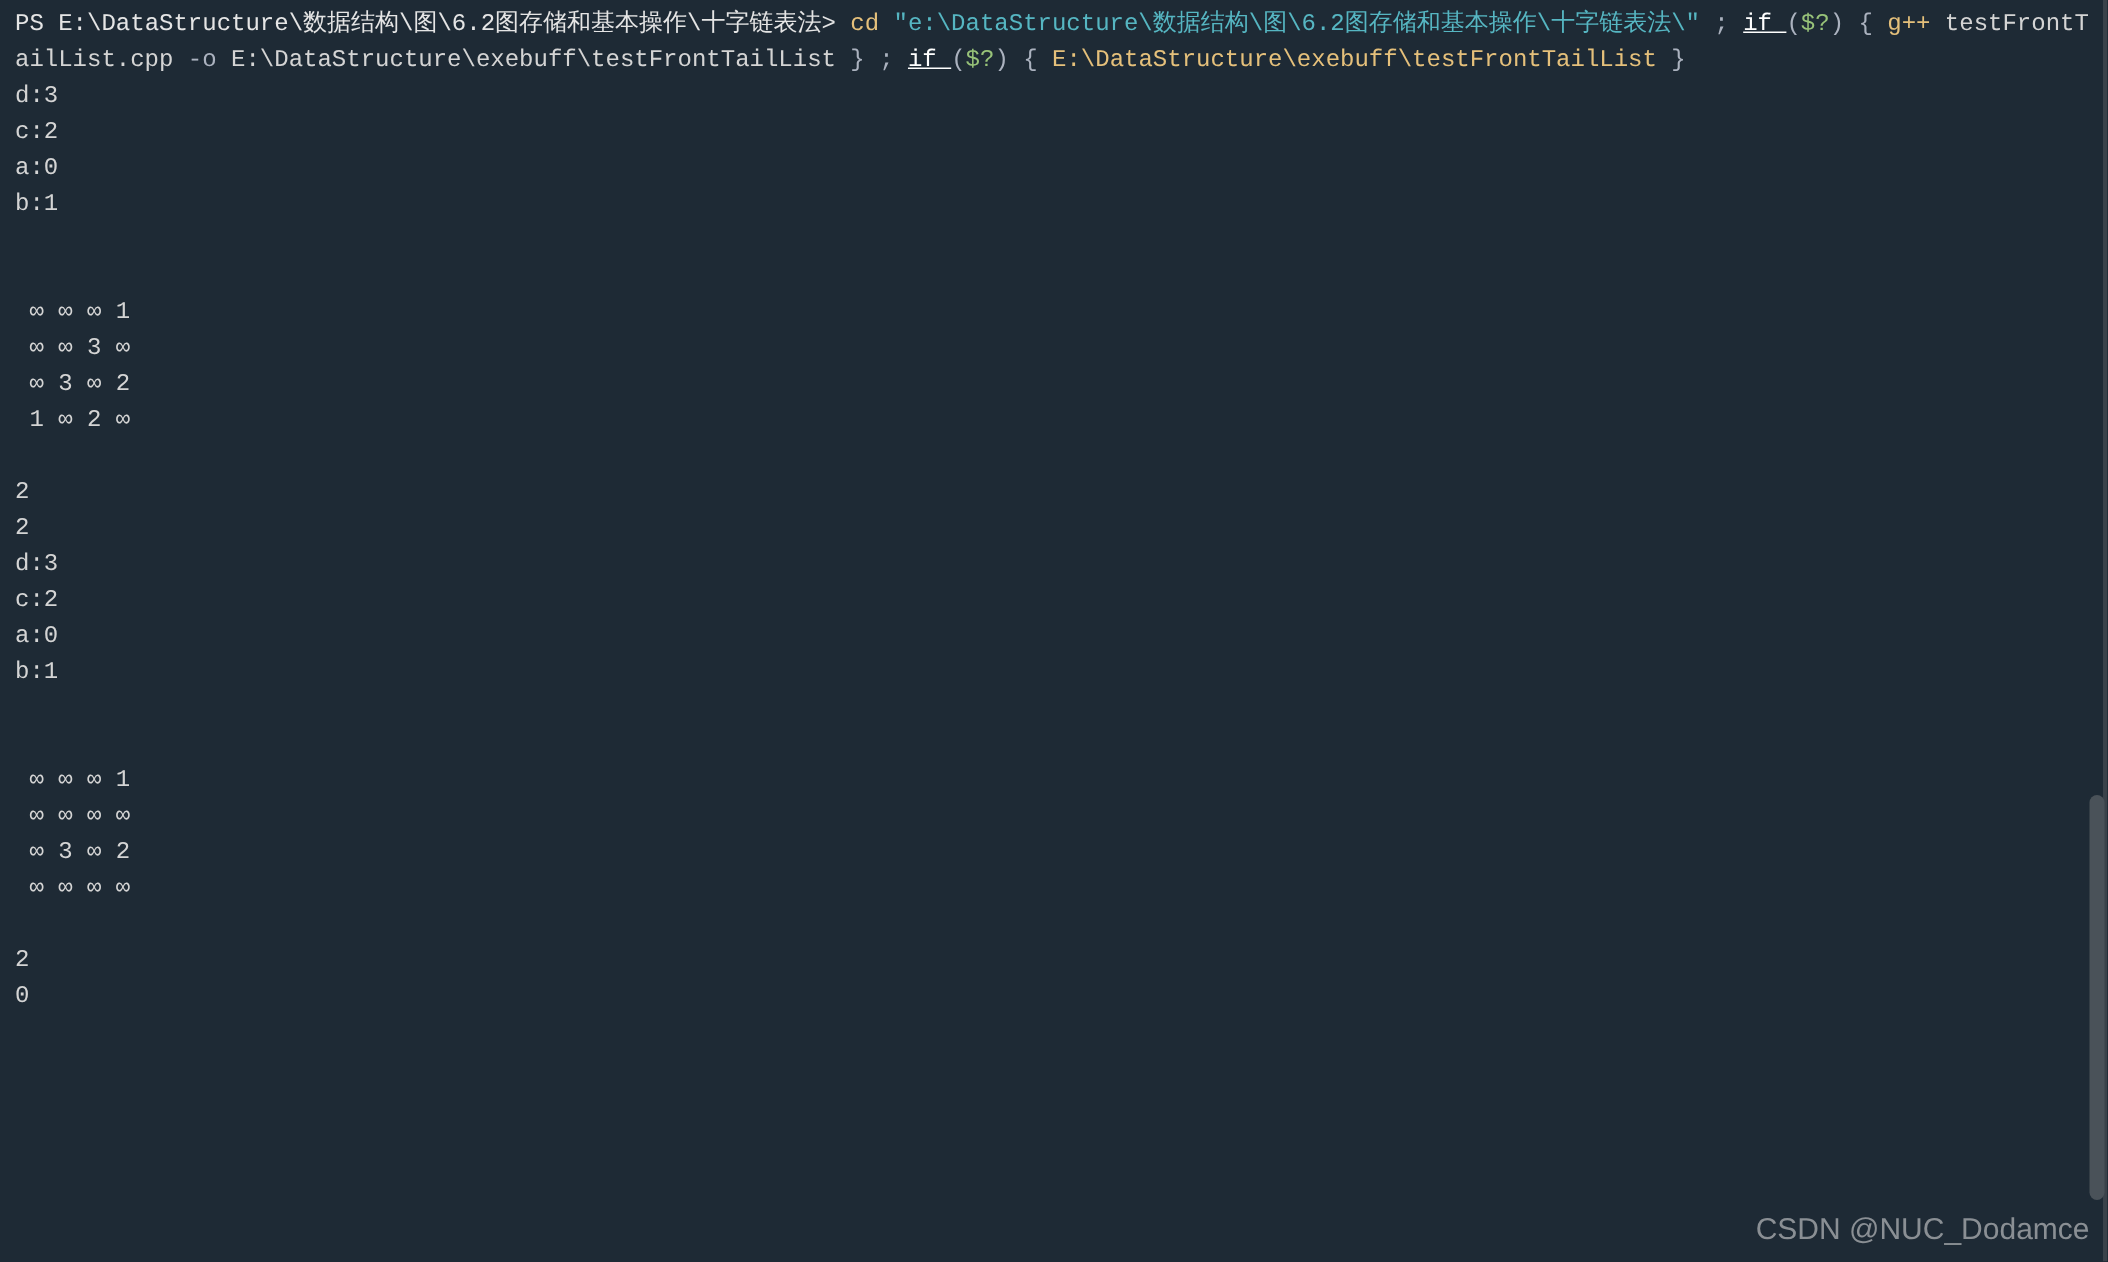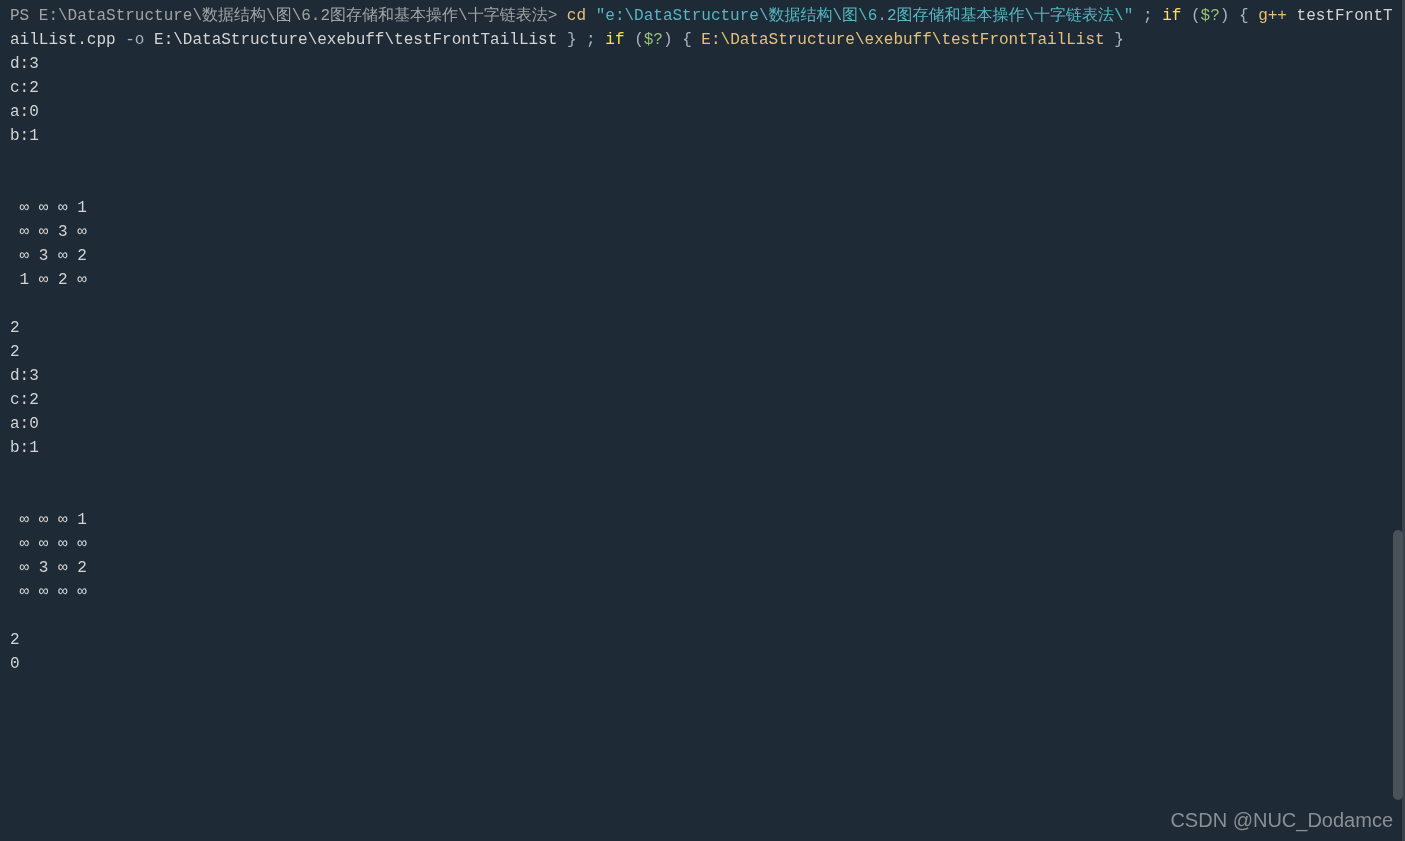--- a/index.html
+++ b/index.html
@@ -17,34 +17,35 @@
       height: 841px;
       position: relative;
       overflow: hidden;
     }
     .terminal {
       padding: 4px 10px;
       white-space: pre-wrap;
       word-break: break-all;
     }
     .ps-prefix {
-      color: #a3a3a3;
+      color: #e5e5e5;
       text-align: center;
     }
     .cmd-yellow {
       color: #e5c07b;
     }
     .str-teal {
       color: #56b6c2;
     }
     .punct-gray {
       color: #abb2bf;
     }
     .keyword-gray {
-      color: #fde047;
+      color: #ffffff;
+      text-decoration: underline;
     }
     .var-green {
       color: #98c379;
     }
     .flag-gray {
       color: #abb2bf;
     }
     .path-white {
       color: #d4d4d4;
     }

